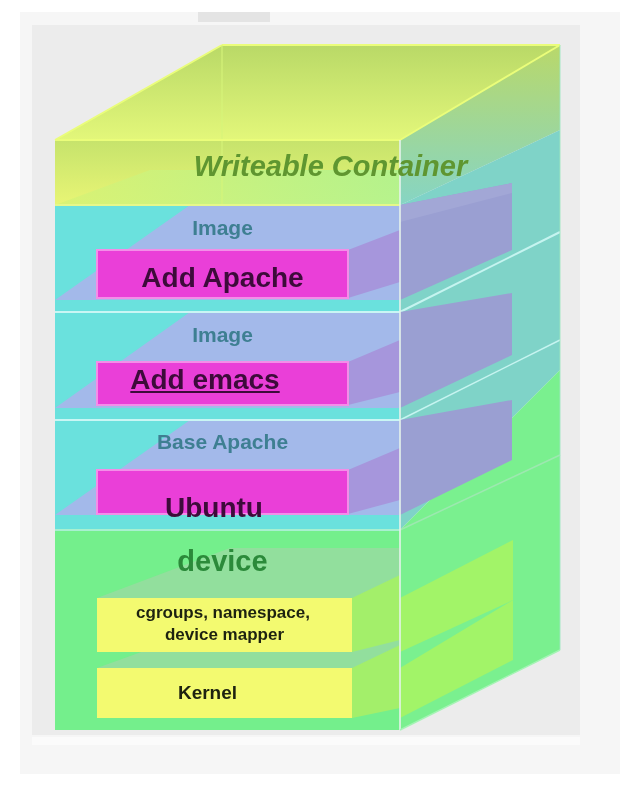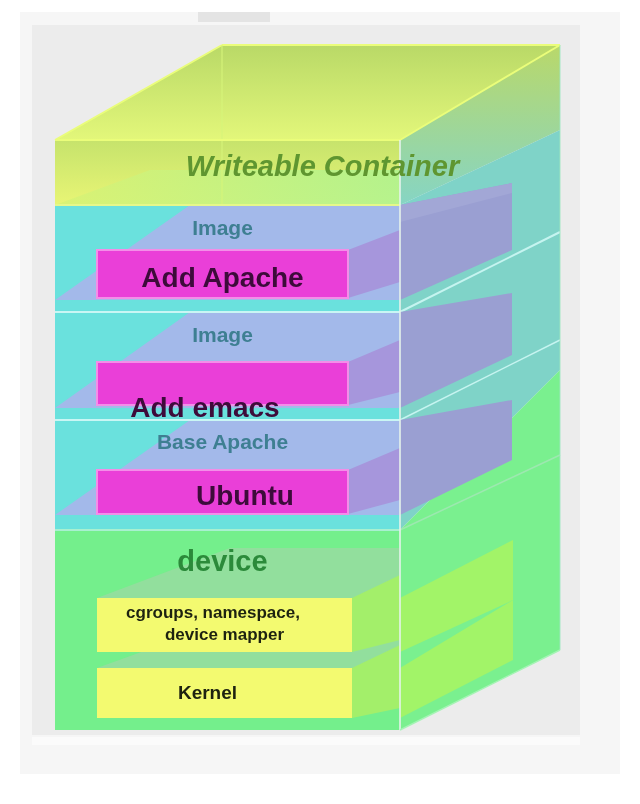--- a/index.html
+++ b/index.html
@@ -108,29 +108,29 @@
   <rect x="97" y="250" width="251" height="48" fill="#ea3fd8" stroke="#f38ee8" stroke-width="2"></rect>
   <rect x="97" y="362" width="251" height="43" fill="#ea3fd8" stroke="#f38ee8" stroke-width="2"></rect>
   <rect x="97" y="470" width="251" height="44" fill="#ea3fd8" stroke="#f38ee8" stroke-width="2"></rect>
 
   <rect x="97" y="598" width="255" height="54" fill="#f3fa70"></rect>
   <rect x="97" y="668" width="255" height="50" fill="#f3fa70"></rect>
 
   <rect x="32" y="737" width="548" height="8" fill="#fbfbfb"></rect>
 </svg>
 
-<div class="lbl title" style="left:55px; top:150px; width:535px; text-align:center; padding-left:0;">Writeable Container</div>
+<div class="lbl title" style="left:55px; top:150px; width:535px; text-align:center; padding-left:8px;">Writeable Container</div>
 
 <div class="lbl layer-label" style="left:97px; top:216px; width:251px;">Image</div>
 <div class="lbl pink-label" style="left:97px; top:262px; width:251px;">Add Apache</div>
 
 <div class="lbl layer-label" style="left:97px; top:323px; width:251px;">Image</div>
-<div class="lbl pink-label" style="left:97px; top:392px; width:216px;">Add emacs</div>
+<div class="lbl pink-label" style="left:97px; top:364px; width:216px;text-decoration:underline;">Add emacs</div>
 
 <div class="lbl layer-label" style="left:97px; top:430px; width:251px;">Base Apache</div>
-<div class="lbl pink-label" style="left:97px; top:480px; width:234px;padding-left:31px;">Ubuntu</div>
+<div class="lbl pink-label" style="left:97px; top:492px; width:234px;">Ubuntu</div>
 
 <div class="lbl bootfs-label" style="left:97px; top:545px; width:251px;">device</div>
 
-<div class="lbl yellow-label" style="left:97px; top:602px; width:232px;">cgroups, namespace,</div>
+<div class="lbl yellow-label" style="left:107px; top:602px; width:232px;">cgroups, namespace,</div>
 <div class="lbl yellow-label" style="left:97px; top:624px; width:255px;">device mapper</div>
 
 <div class="lbl yellow-label" style="left:97px; top:682px; width:221px; font-size:19px;">Kernel</div>
 
 </body></html>

